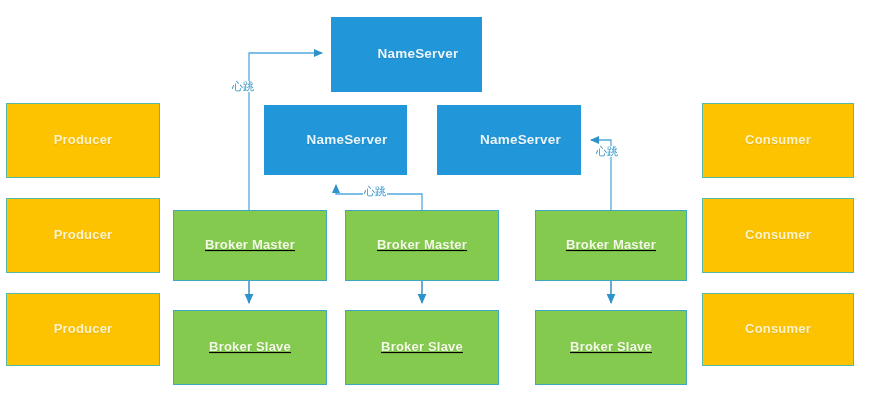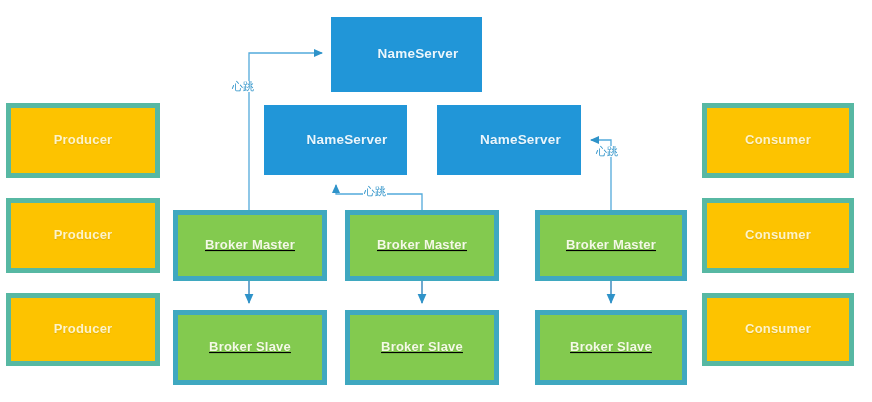--- a/index.html
+++ b/index.html
@@ -13,21 +13,21 @@
     position:relative;
     width:872px;height:402px;
     background:#ffffff;
   }
   .node{
     position:absolute;
     box-sizing:border-box;
     display:flex;
     align-items:center;
     justify-content:center;
-    border:5px solid #a21caf;
+    border:1px solid #a21caf;
     text-align:center;
     line-height:1.1;
     letter-spacing:0.2px;
   }
   .node .label{
     display:block;
     font-weight:bold;
     color:#fdf6d8;
     text-shadow:0 1px 1px rgba(0,0,0,0.10);
   }

